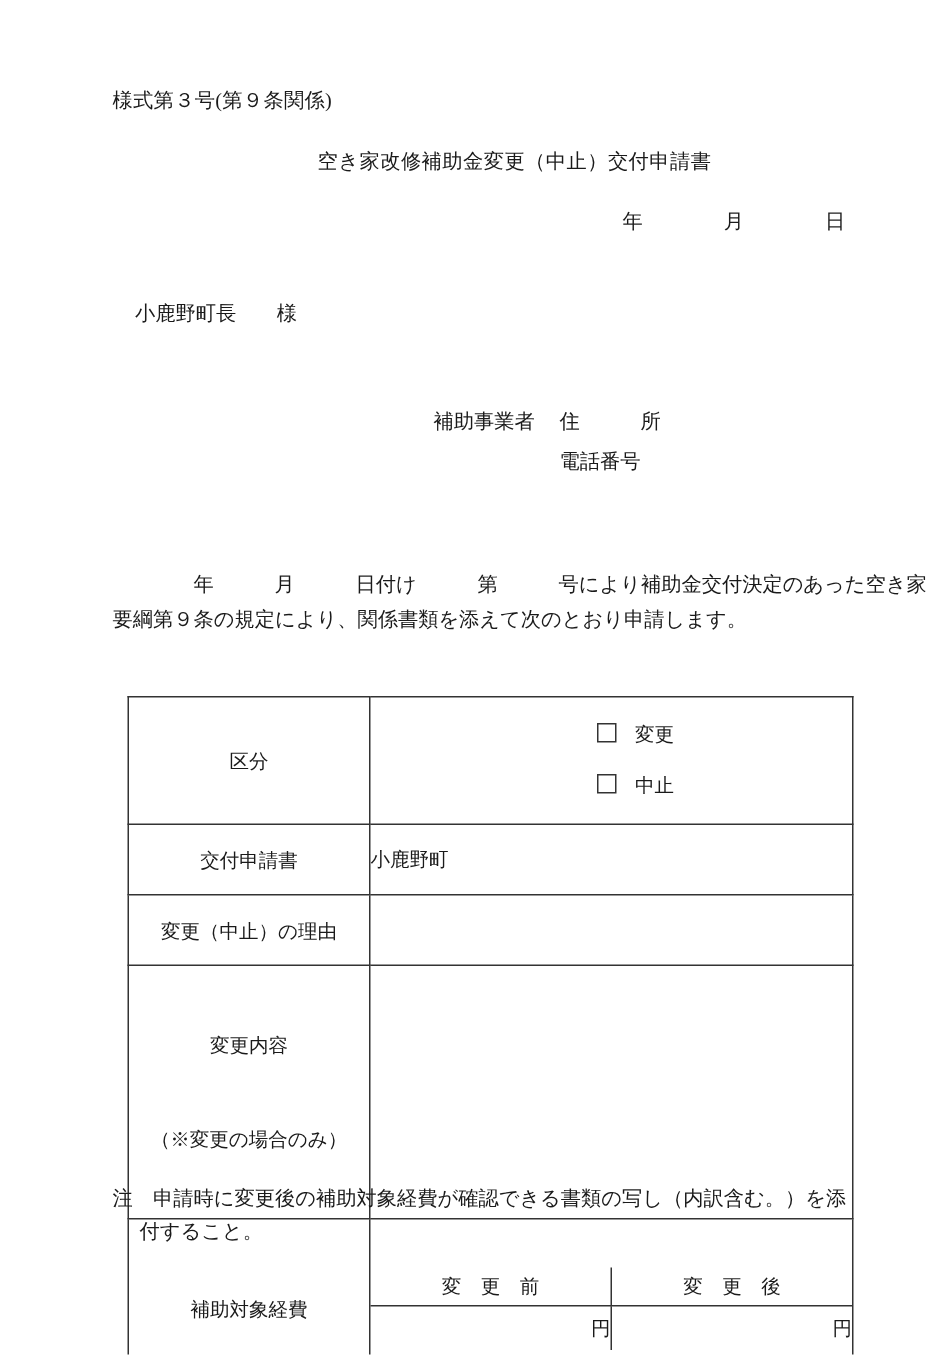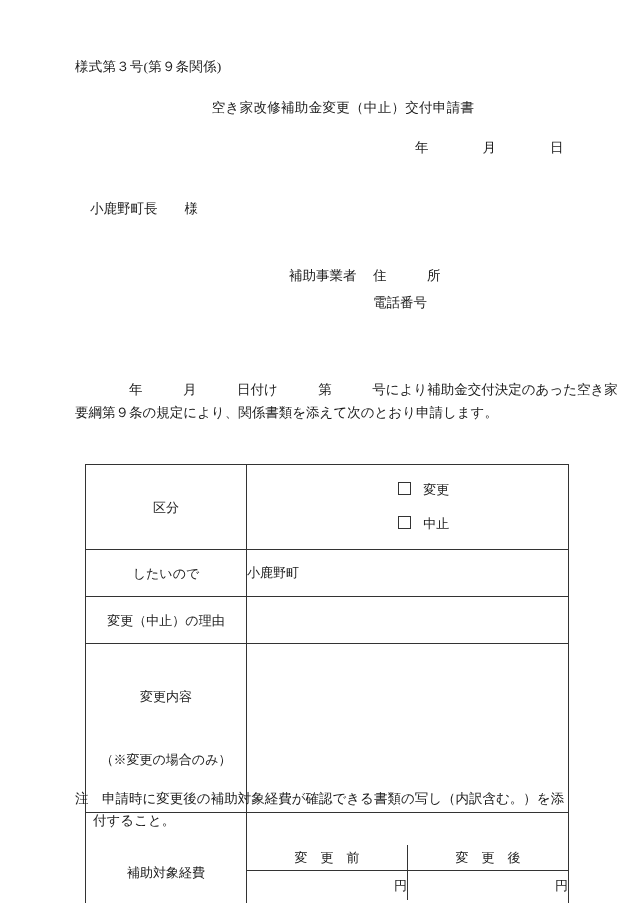--- a/index.html
+++ b/index.html
@@ -66,21 +66,21 @@
 
   
   .applicant {
     position: absolute;
     left: 289px;
     top: 267px;
     font-size: 13.5px;
   }
   .applicant-row {
     display: flex;
-    align-items: flex-start;
+    align-items: center;
     height: 27px;
     white-space: pre;
   }
   .applicant-label {
     width: 84px;
     flex: 0 0 84px;
     white-space: pre;
   }
   .applicant-field {
     white-space: pre;
@@ -226,21 +226,21 @@
       <tr>
         <td class="cell-label">区分</td>
         <td class="checkbox-cell" colspan="2">
           <span class="chk-group"><span class="chk-box"></span><span>変更</span></span>
           <span class="chk-gap"></span>
           <span class="chk-group"><span class="chk-box"></span><span>中止</span></span>
         </td>
       </tr>
 
       <tr style="height:47px">
-        <td class="cell-label">したいので</td>
+        <td class="cell-label">交付申請書</td>
         <td class="cell-value" colspan="2">小鹿野町</td>
       </tr>
 
       <tr style="height:47px">
         <td class="cell-label">変更（中止）の理由</td>
         <td class="cell-value cell-blank" colspan="2"></td>
       </tr>
 
       <tr style="height:55px">
         <td class="cell-label">

